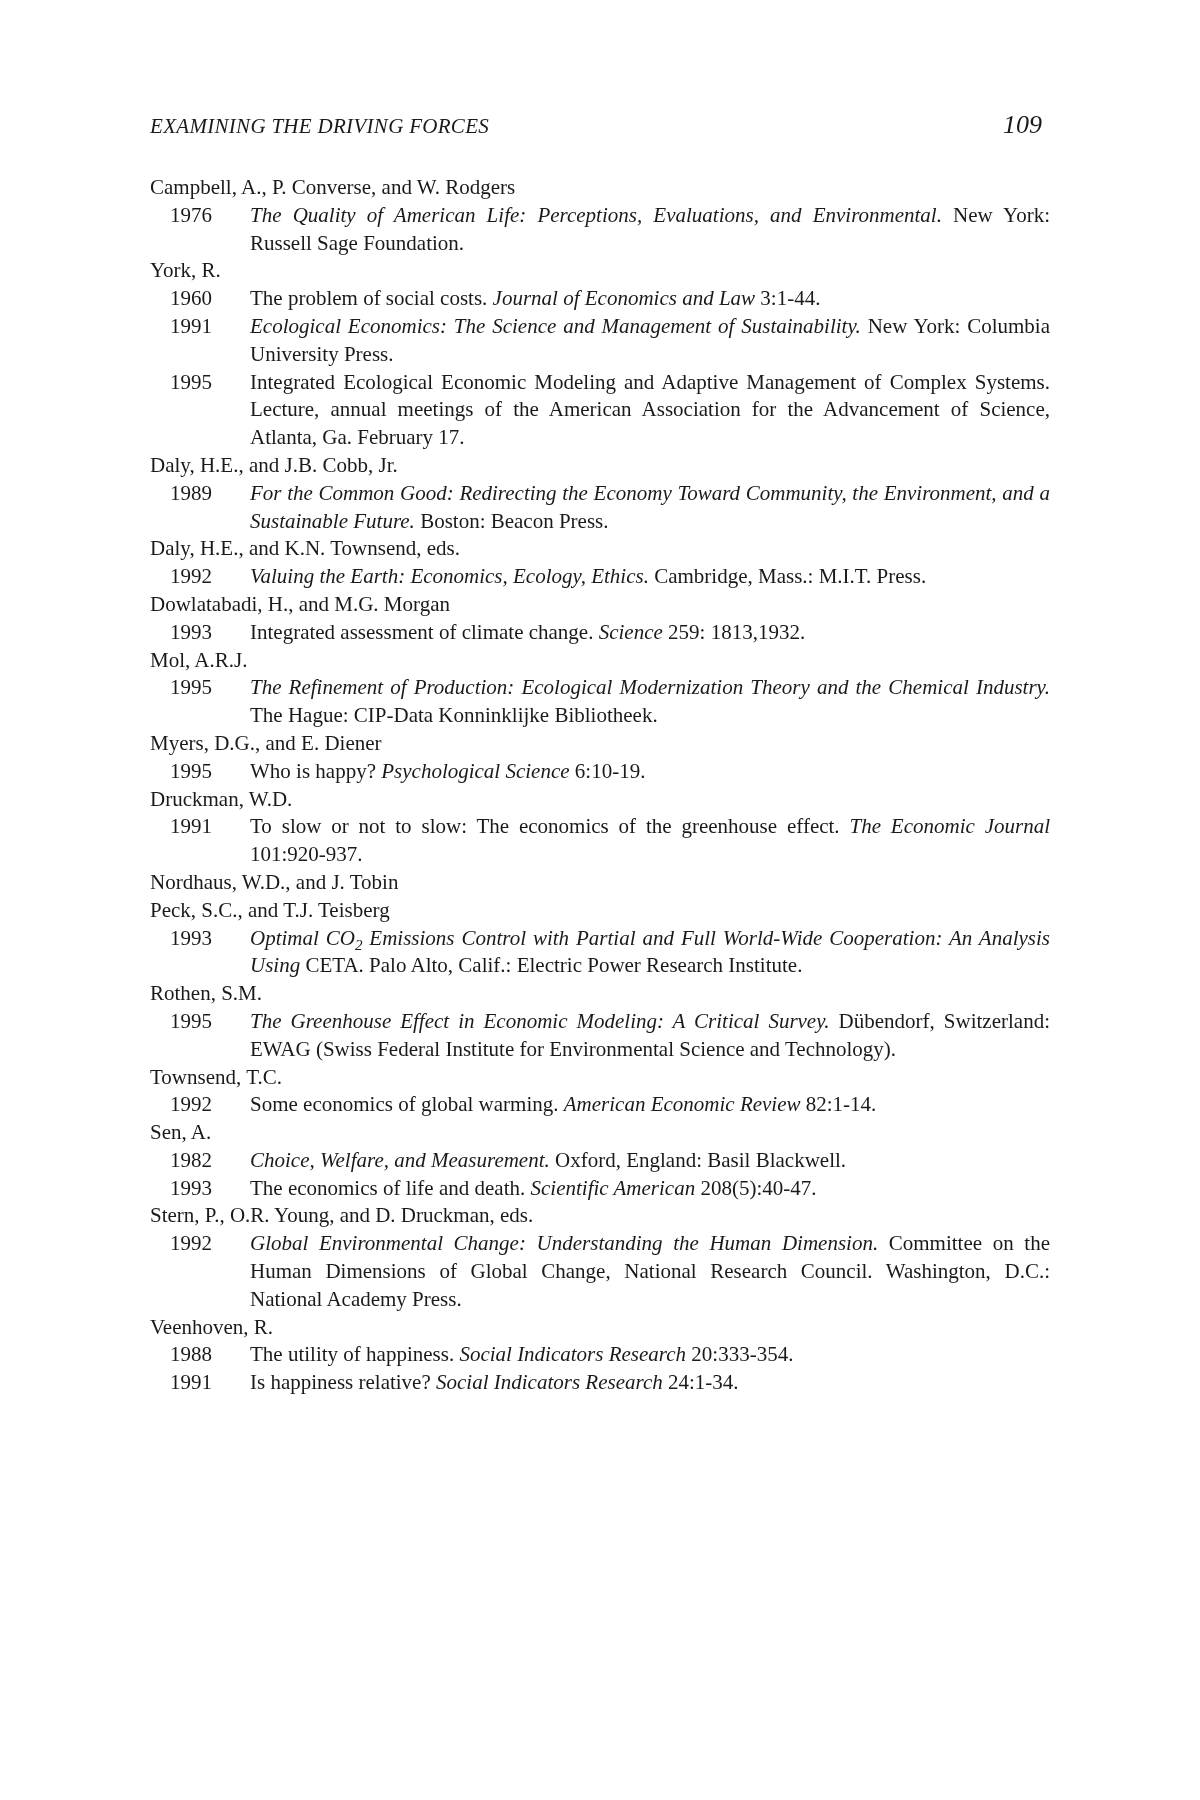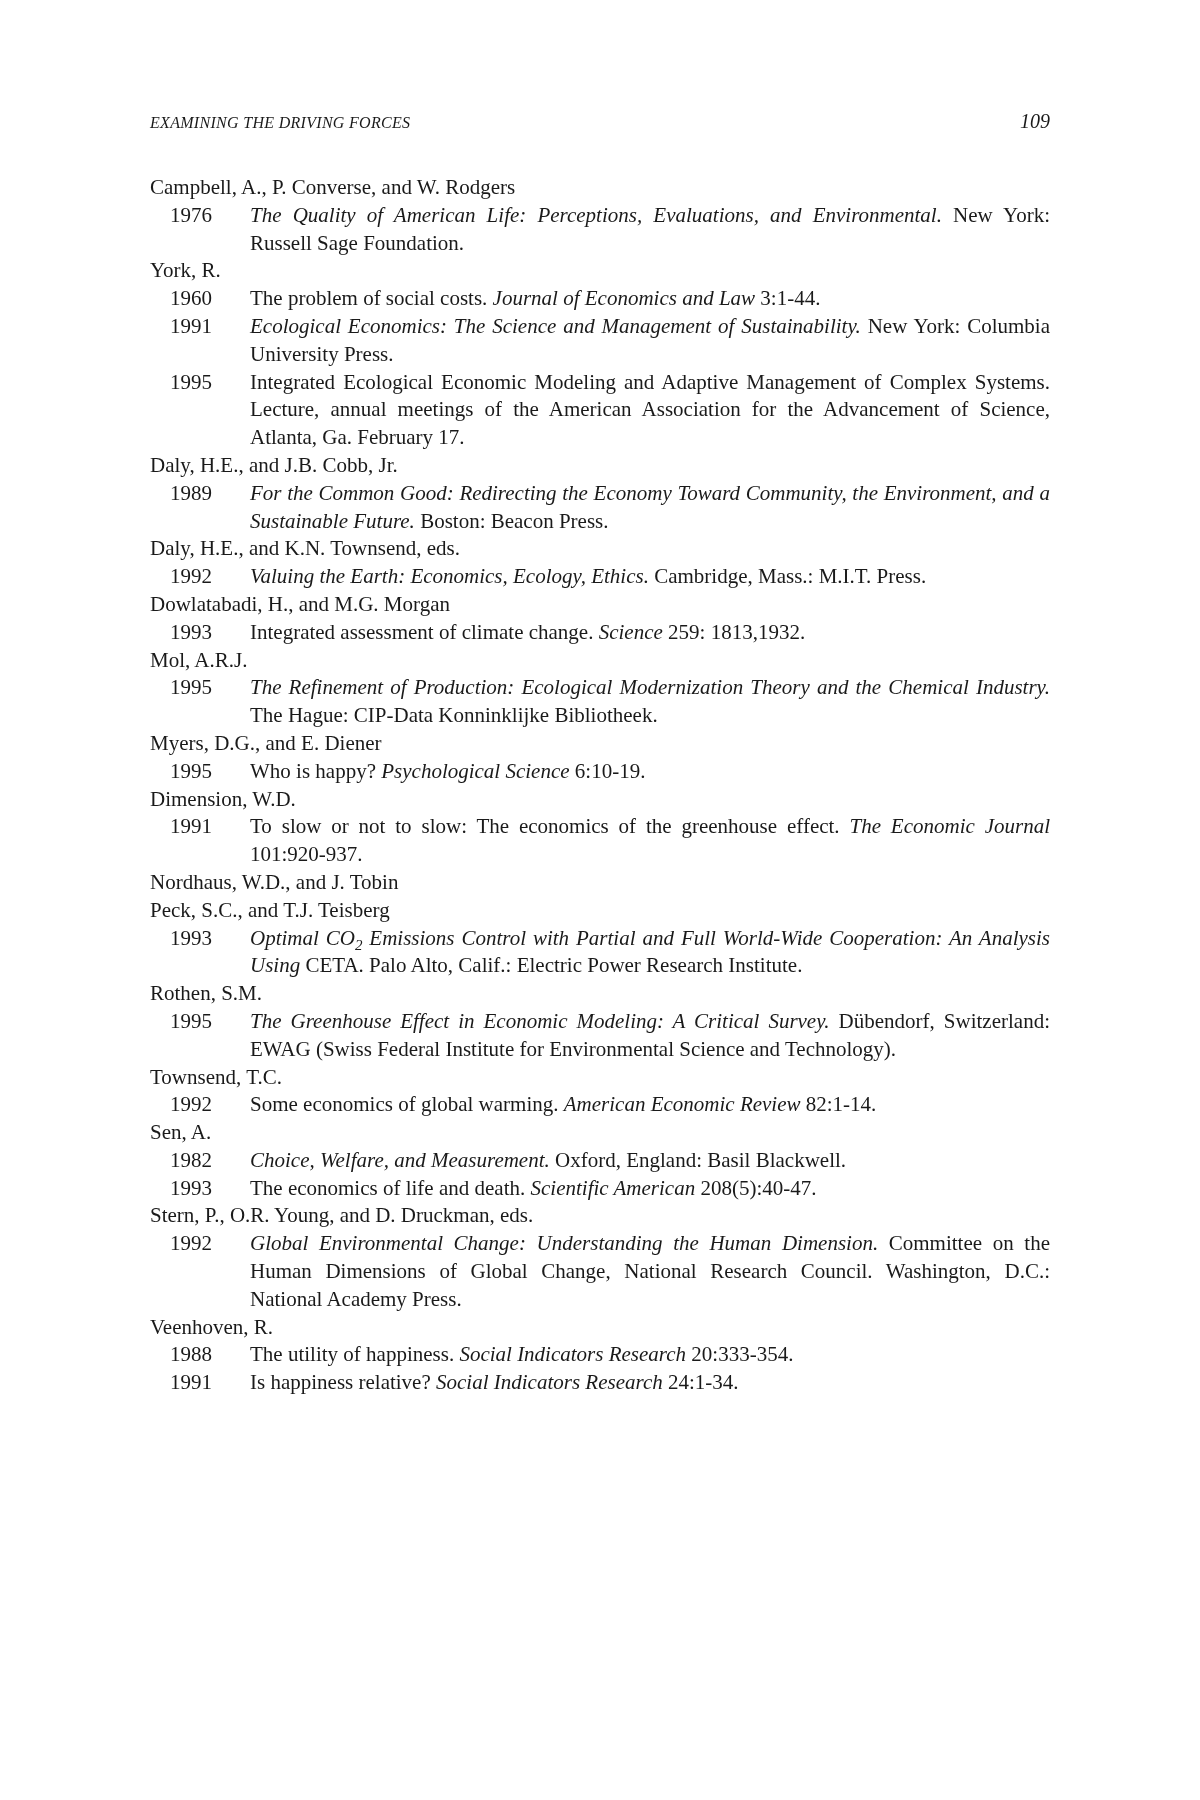--- a/index.html
+++ b/index.html
@@ -24,29 +24,29 @@
     .running-head {
       position: relative;
       height: 34px;
       margin-bottom: 30px;
     }
     .running-title {
       position: absolute;
       left: 0;
       top: 4px;
       font-style: italic;
-      font-size: 16px;
+      font-size: 21px;
       letter-spacing: 0.3px;
     }
     .page-number {
       position: absolute;
-      right: 0;
+      right: 8px;
       top: 0;
       font-style: italic;
-      font-size: 20px;
+      font-size: 26px;
     }
     .refs {
       font-size: 21px;
       line-height: 27.8px;
     }
     .author {
       margin: 0;
     }
     .entry {
       position: relative;
@@ -104,21 +104,21 @@
       </div>
       <div class="ref-group">
         <div class="author">Mol, A.R.J.</div>
         <div class="entry"><span class="year">1995</span><span class="title-it">The Refinement of Production: Ecological Modernization Theory and the Chemical Industry.</span><span class="post"> The Hague: CIP-Data Konninklijke Bibliotheek.</span></div>
       </div>
       <div class="ref-group">
         <div class="author">Myers, D.G., and E. Diener</div>
         <div class="entry"><span class="year">1995</span><span class="pre">Who is happy? </span><span class="journal-it">Psychological Science</span><span class="post"> 6:10-19.</span></div>
       </div>
       <div class="ref-group">
-        <div class="author">Dimension, W.D.</div>
+        <div class="author">Druckman, W.D.</div>
         <div class="entry"><span class="year">1991</span><span class="pre">To slow or not to slow: The economics of the greenhouse effect. </span><span class="journal-it">The Economic Journal</span><span class="post"> 101:920-937.</span></div>
       </div>
       <div class="ref-group">
         <div class="author">Nordhaus, W.D., and J. Tobin</div>
       </div>
       <div class="ref-group">
         <div class="author">Peck, S.C., and T.J. Teisberg</div>
         <div class="entry"><span class="year">1993</span><span class="title-it"><span>Optimal CO</span><sub>2</sub><span> Emissions Control with Partial and Full World-Wide Cooperation: An Analysis Using</span></span><span class="post"> CETA. Palo Alto, Calif.: Electric Power Research Institute.</span></div>
       </div>
       <div class="ref-group">

